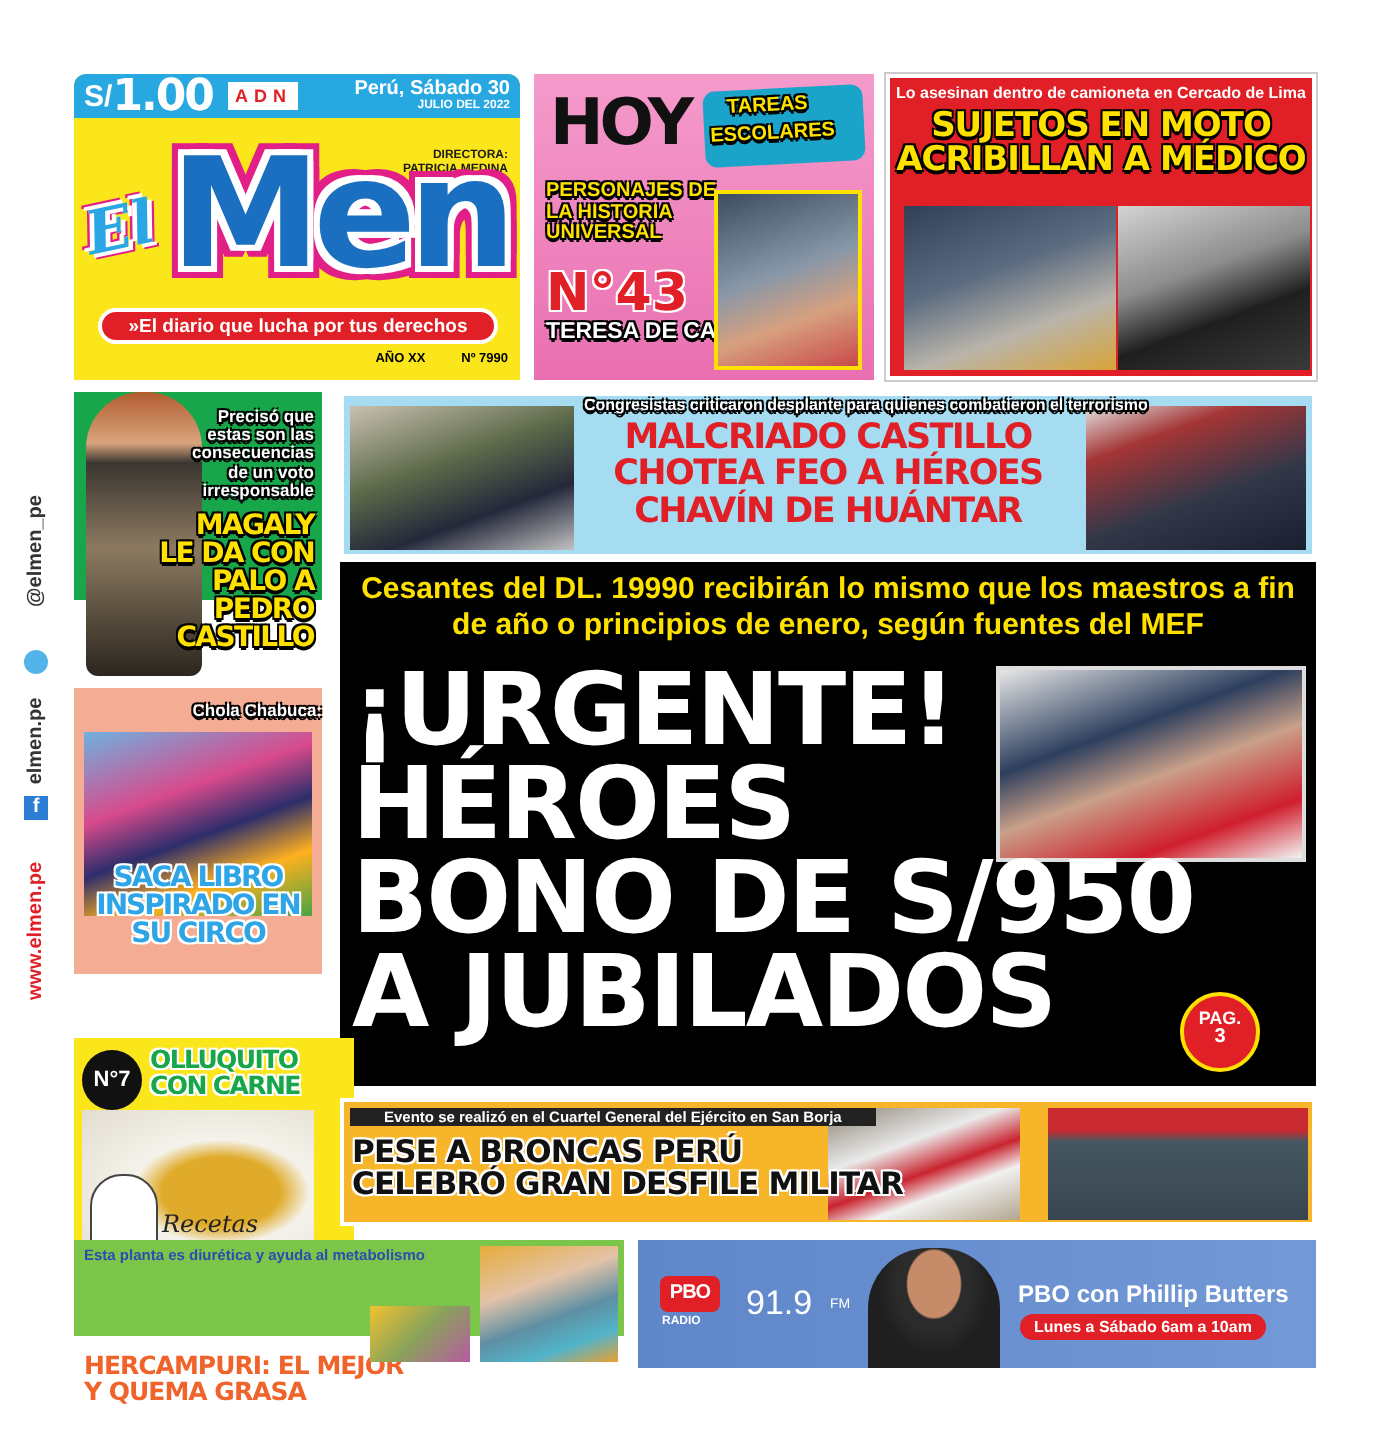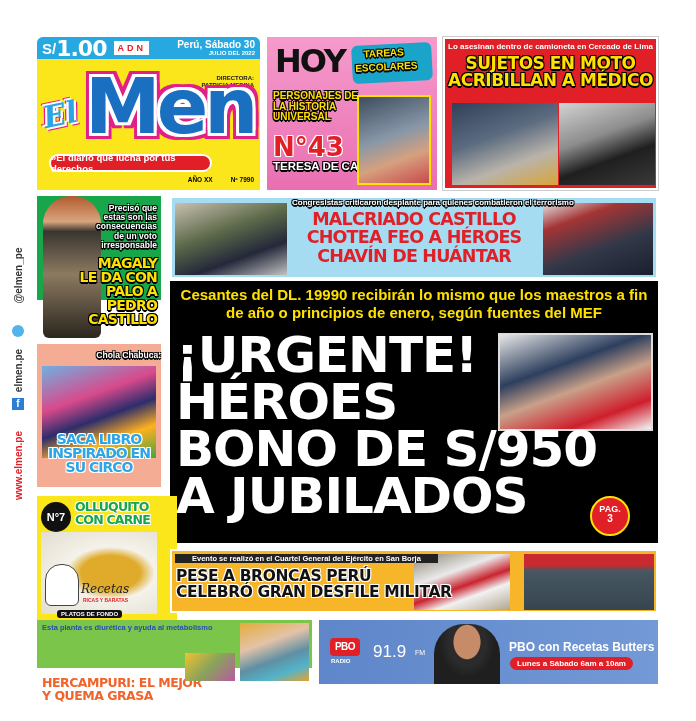--- a/index.html
+++ b/index.html
@@ -18,21 +18,21 @@
   .mast-top { height: 22px; background: #27a8e0; display: flex; align-items: center; padding: 0 5px; color: #fff; }
   .price-sym { font-size: 15px; font-weight: 700; }
   .price { font-size: 22px; font-weight: 900; font-family: "DejaVu Sans", sans-serif; letter-spacing: -1px; }
   .adn { margin-left: 8px; background: #fff; color: #e11f26; font-weight: 900; font-size: 9px; padding: 2px 3px; letter-spacing: 3px; }
   .mast-date { margin-left: auto; text-align: right; line-height: 1; }
   .mast-date .d1 { font-size: 10px; font-weight: 700; }
   .mast-date .d2 { font-size: 6px; font-weight: 700; }
   .director { right: 6px; top: 38px; text-align: right; font-size: 6px; font-weight: 700; color: #1a1a1a; line-height: 1.2; }
   .logo-el { left: 6px; top: 60px; font-size: 30px; font-style: italic; font-weight: 900; color: #2aa6e4; font-family: "DejaVu Serif", serif; text-shadow: 0 0 0 #fff, -2px -2px 0 #fff, 2px 2px 0 #fff, 3px 3px 0 #e11f86, -3px -3px 0 #e11f86; transform: rotate(-12deg); }
   .logo-men { left: 48px; top: 32px; font-size: 76px; font-weight: 900; color: #1a6fc1; font-family: "DejaVu Sans", sans-serif; letter-spacing: -4px; line-height: 1; text-shadow: -3px -3px 0 #fff, 3px -3px 0 #fff, -3px 3px 0 #fff, 3px 3px 0 #fff, -6px -6px 0 #e11f86, 6px -6px 0 #e11f86, -6px 6px 0 #e11f86, 6px 6px 0 #e11f86; }
-  .slogan { left: 12px; top: 117px; width: 163px; height: 18px; background: #e11f26; border-radius: 9px; border: 2px solid #fff; color: #fff; font-size: 9.5px; font-weight: 700; display: flex; align-items: center; justify-content: center; }
+  .slogan { left: 12px; top: 117px; width: 200px; height: 18px; background: #e11f26; border-radius: 9px; border: 2px solid #fff; color: #fff; font-size: 9.5px; font-weight: 700; display: flex; align-items: center; justify-content: center; }
   .mast-meta { left: 0; right: 6px; top: 139px; display: flex; justify-content: flex-end; gap: 18px; font-size: 6.5px; font-weight: 700; }
 
   
   .hoy { left: 267px; top: 37px; width: 170px; height: 153px; background: linear-gradient(#f59bcb, #e96fb1); }
   .hoy-title { left: 8px; top: 5px; font-size: 32px; font-weight: 900; color: #111; font-family: "DejaVu Sans", sans-serif; letter-spacing: -2px; }
   .tareas { left: 85px; top: 7px; width: 80px; height: 38px; background: #1ba4c9; border-radius: 6px; transform: rotate(-3deg); }
   .tareas .t1 { position: absolute; left: 12px; top: 3px; font-size: 10px; font-weight: 900; color: #ffe100; }
   .tareas .t2 { position: absolute; left: 3px; top: 17px; font-size: 10px; font-weight: 900; color: #ffe100; }
   .hoy-kicker { left: 6px; top: 54px; font-size: 10px; font-weight: 900; color: #ffe100; line-height: 1.05; width: 90px; }
   .hoy-num { left: 6px; top: 95px; font-size: 26px; font-weight: 900; color: #e11f26; font-family: "DejaVu Sans", sans-serif; }
@@ -66,21 +66,21 @@
   .main-photo { left: 328px; top: 52px; width: 155px; height: 98px; border: 2px solid #ddd; background: linear-gradient(160deg, #e6e6e6, #2d3f5e 35%, #c9a089 55%, #cf1e2c 80%, #f4f4f4); }
   .pag { left: 420px; top: 215px; width: 40px; height: 40px; border-radius: 50%; background: #e11f26; border: 2px solid #ffe100; color: #fff; text-align: center; font-size: 9px; font-weight: 900; line-height: 1; padding-top: 7px; }
 
   
   .chola { left: 37px; top: 344px; width: 124px; height: 143px; background: #f5ac94; }
   .chola-kicker { left: 0; right: 0; top: 6px; text-align: right; font-size: 8.5px; font-weight: 700; color: #fff; }
   .chola-photo { left: 5px; top: 22px; width: 114px; height: 92px; background: linear-gradient(160deg, #6fb1e0, #d84a8c 35%, #2d2d6b 55%, #ffb01f 75%, #49a342); }
   .chola-title { left: 0; right: 0; top: 88px; text-align: center; font-size: 14px; font-weight: 900; color: #2ea5e6; line-height: 1.0; font-family: "DejaVu Sans", sans-serif; letter-spacing: -1px; }
 
   
-  .ollu { left: 37px; top: 496px; width: 140px; height: 125px; background: #fbe51b; }
+  .ollu { left: 37px; top: 519px; width: 140px; height: 125px; background: #fbe51b; }
   .ollu-num { left: 4px; top: 6px; width: 30px; height: 30px; border-radius: 50%; background: #111; color: #fff; font-size: 11px; font-weight: 900; text-align: center; line-height: 30px; }
   .ollu-title { left: 38px; top: 5px; font-size: 12.5px; font-weight: 900; color: #18a64a; line-height: 1.0; font-family: "DejaVu Sans", sans-serif; letter-spacing: -0.8px; }
   .ollu-photo { left: 4px; top: 36px; width: 116px; height: 82px; background: radial-gradient(ellipse at 60% 50%, #e0ab2a 0 30%, #f4f2ea 45%, #e3ddd0 100%); }
   .chef { left: 8px; top: 68px; width: 34px; height: 42px; background: #fff; border-radius: 16px 16px 6px 6px; border: 1px solid #444; }
   .recetas { left: 44px; top: 86px; font-size: 12px; font-style: italic; color: #222; font-family: "DejaVu Serif", serif; }
   .recetas-sub { left: 46px; top: 101px; font-size: 5px; color: #e11f26; font-weight: 700; }
   .platos { left: 20px; top: 114px; background: #111; color: #fff; font-size: 6px; font-weight: 700; padding: 1px 4px; border-radius: 3px; }
 
   
   .desfile { left: 170px; top: 549px; width: 488px; height: 64px; background: #f7b529; border: 2px solid #fff; }
@@ -232,15 +232,15 @@
   <div class="abs herc-ph1"></div>
   <div class="abs herc-ph2"></div>
 </div>
 
 <div class="abs pbo">
   <div class="abs pbo-logo">PBO</div>
   <div class="abs pbo-radio">RADIO</div>
   <div class="abs pbo-freq">91.9</div>
   <div class="abs pbo-fm">FM</div>
   <div class="abs pbo-person"></div>
-  <div class="abs pbo-show">PBO con Recetas Butters</div>
+  <div class="abs pbo-show">PBO con Phillip Butters</div>
   <div class="abs pbo-sched">Lunes a Sábado 6am a 10am</div>
 </div>
 
 </body></html>

